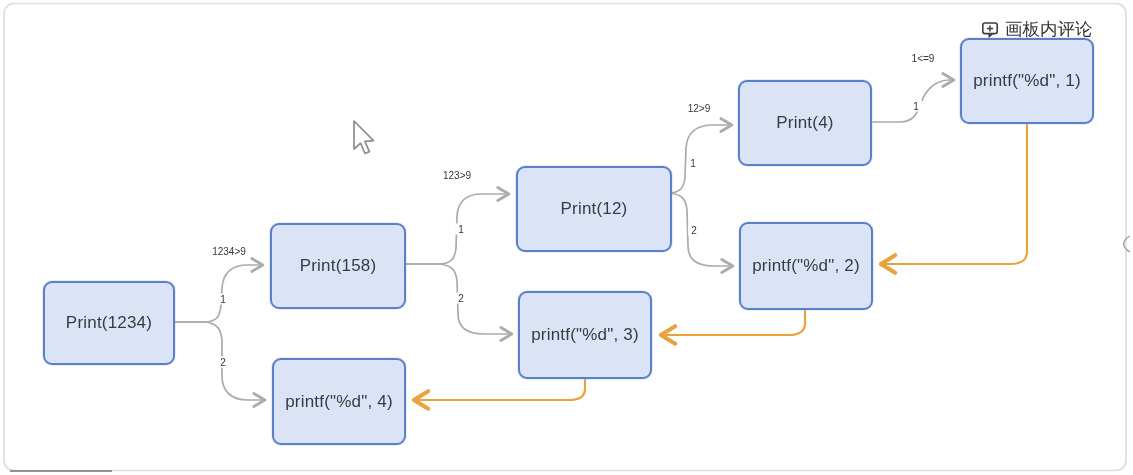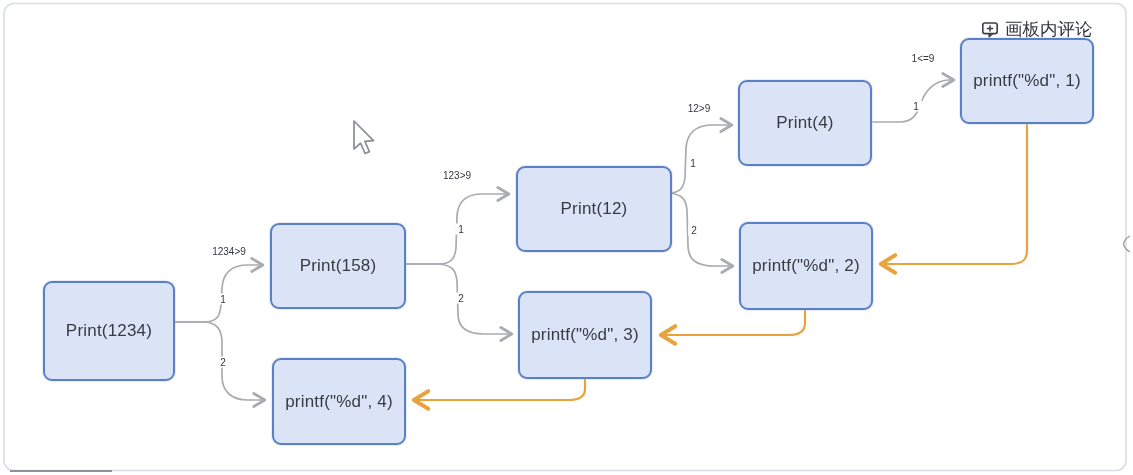--- a/index.html
+++ b/index.html
@@ -61,21 +61,21 @@
       <path d="M 873 122 H 900 C 913 122 917 114 921 103 C 925 91 934 81 948 80 L 953 80" marker-end="url(#ag)"></path>
     </g>
 
     <g stroke="#e8a33d" stroke-width="2.2" fill="none" stroke-linecap="round">
       <path d="M 1027 125 L 1027 251 C 1027 261 1021 264 1011 264 L 882 264" marker-end="url(#ao)"></path>
       <path d="M 805 311 L 805 323 C 805 332 799 335 789 335 L 662 335" marker-end="url(#ao)"></path>
       <path d="M 585 380 L 585 389 C 585 397 579 400 569 400 L 415 400" marker-end="url(#ao)"></path>
     </g>
   </svg>
 
-  <div class="node" style="left:43px;top:281px;width:132px;height:100px;">
+  <div class="node" style="left:43px;top:281px;width:132px;height:84px;">
     <span>Print(1234)</span>
   </div>
   <div class="node" style="left:270px;top:223px;width:136px;height:86px;">
     <span>Print(158)</span>
   </div>
   <div class="node" style="left:516px;top:150px;width:156px;height:86px;margin-top:16px;">
     <span>Print(12)</span>
   </div>
   <div class="node" style="left:738px;top:80px;width:134px;height:86px;">
     <span>Print(4)</span>

